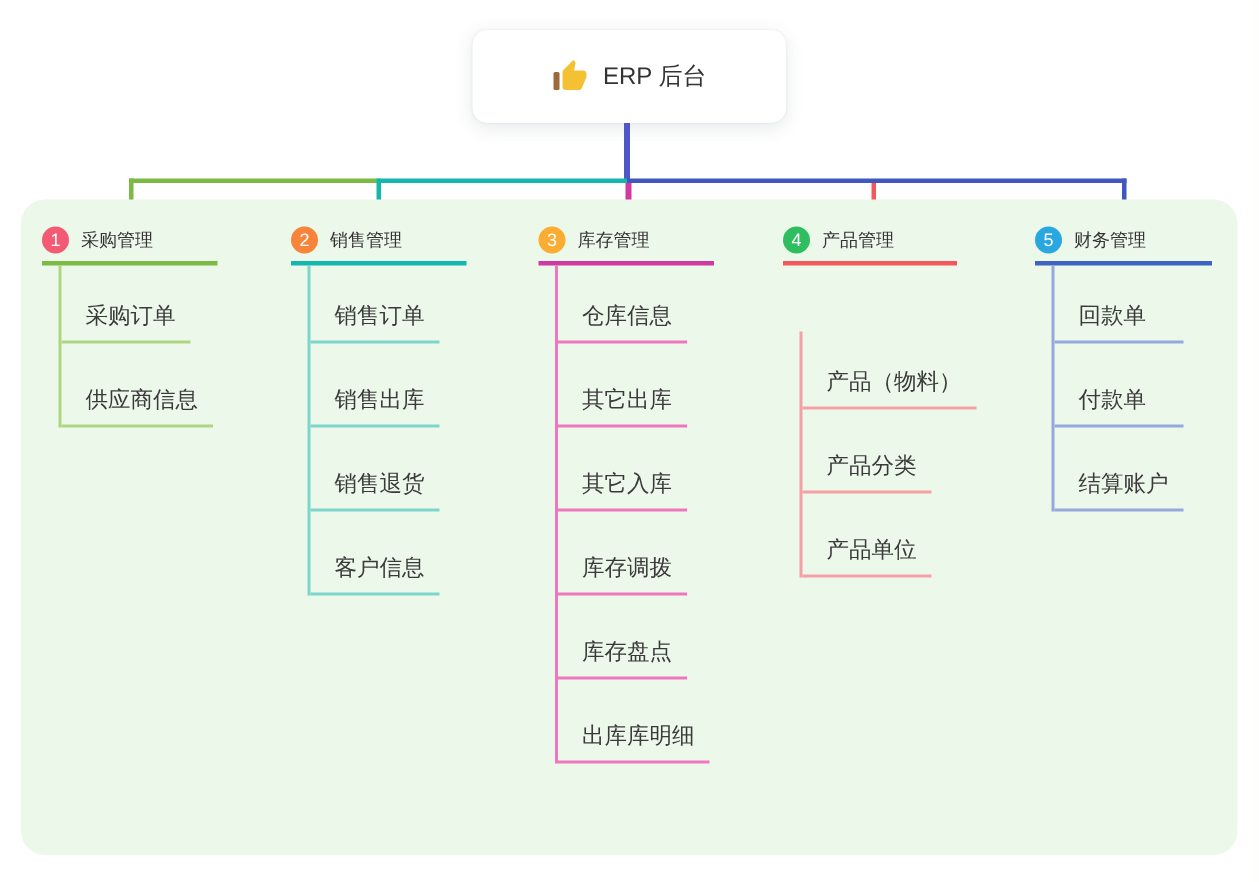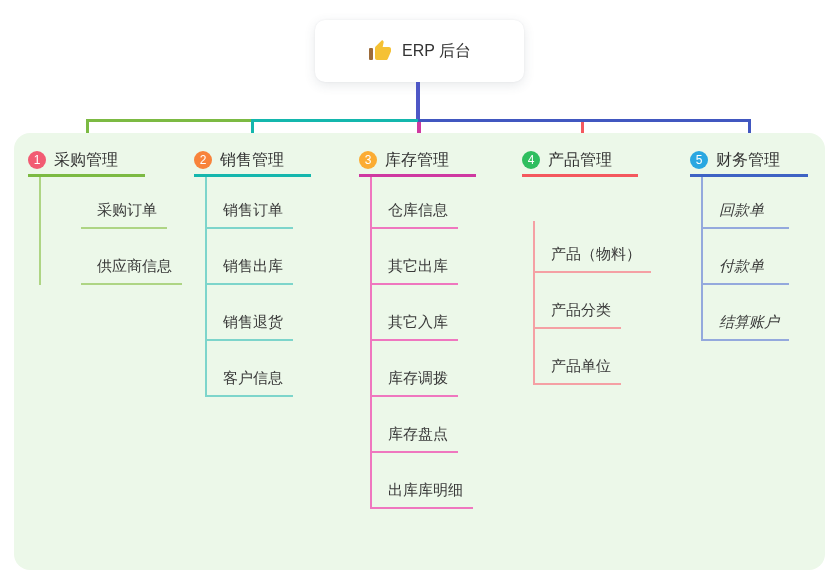--- a/index.html
+++ b/index.html
@@ -27,33 +27,33 @@
   .d5{left:748px;background:#4157C0;}
 
   
   .panel{position:absolute;left:14px;top:133px;width:811px;height:437px;background:#ECF8E9;border-radius:16px;}
 
   
   .branch{position:absolute;top:146px;}
   .branch-header{height:28px;display:flex;align-items:center;gap:8px;cursor:default;}
   .badge{width:18px;height:18px;border-radius:50%;color:#fff;font-size:12px;line-height:18px;
     text-align:center;flex:0 0 18px;}
-  .branch-title{font-size:16px;color:#333;white-space:nowrap;}
+  .branch-title{font-size:12px;color:#333;white-space:nowrap;}
   .branch-underline{height:3px;}
   .children{margin-left:11px;border-left:2px solid;}
   .child{height:56px;display:flex;align-items:flex-end;box-sizing:border-box;
     border-bottom:2px solid;width:fit-content;min-width:86px;
     padding:0 10px 7px 16px;font-size:15px;color:#3a3a3a;white-space:nowrap;}
   .child:first-child{height:52px;}
 
-  .b1 .branch-underline{background:#7CBA43;} .b1 .children{border-color:#AED584;padding-left:40px;} .b1 .child{border-color:#AED584;}
+  .b1 .branch-underline{background:#7CBA43;} .b1 .children{border-color:#AED584;} .b1 .child{border-color:#AED584;}
   .b2 .branch-underline{background:#14B7AD;} .b2 .children{border-color:#7DD5CB;} .b2 .child{border-color:#7DD5CB;font-family:Liberation Serif, serif;}
   .b3 .branch-underline{background:#CF39A1;} .b3 .children{border-color:#EF77BF;} .b3 .child{border-color:#EF77BF;}
   .b4 .branch-underline{background:#F4585E;} .b4 .children{border-color:#F5A0A4;margin-top:44px;} .b4 .child{border-color:#F5A0A4;}
-  .b5 .branch-underline{background:#3E63C4;} .b5 .children{border-color:#94A9DD;} .b5 .child{border-color:#94A9DD;font-style:italic;}
+  .b5 .branch-underline{background:#3E63C4;} .b5 .children{border-color:#94A9DD;} .b5 .child{border-color:#94A9DD;}
   .badge-1{background:#F25B73;} .badge-2{background:#F8833B;} .badge-3{background:#FBAC33;}
   .badge-4{background:#2FBE5F;} .badge-5{background:#29A7E1;}
 
   .w1{left:28px;width:117px;} .w2{left:194px;width:117px;} .w3{left:359px;width:117px;}
   .w4{left:522px;width:116px;} .w5{left:690px;width:118px;}
 </style>
 </head>
 <body>
 
 <div class="stage">

